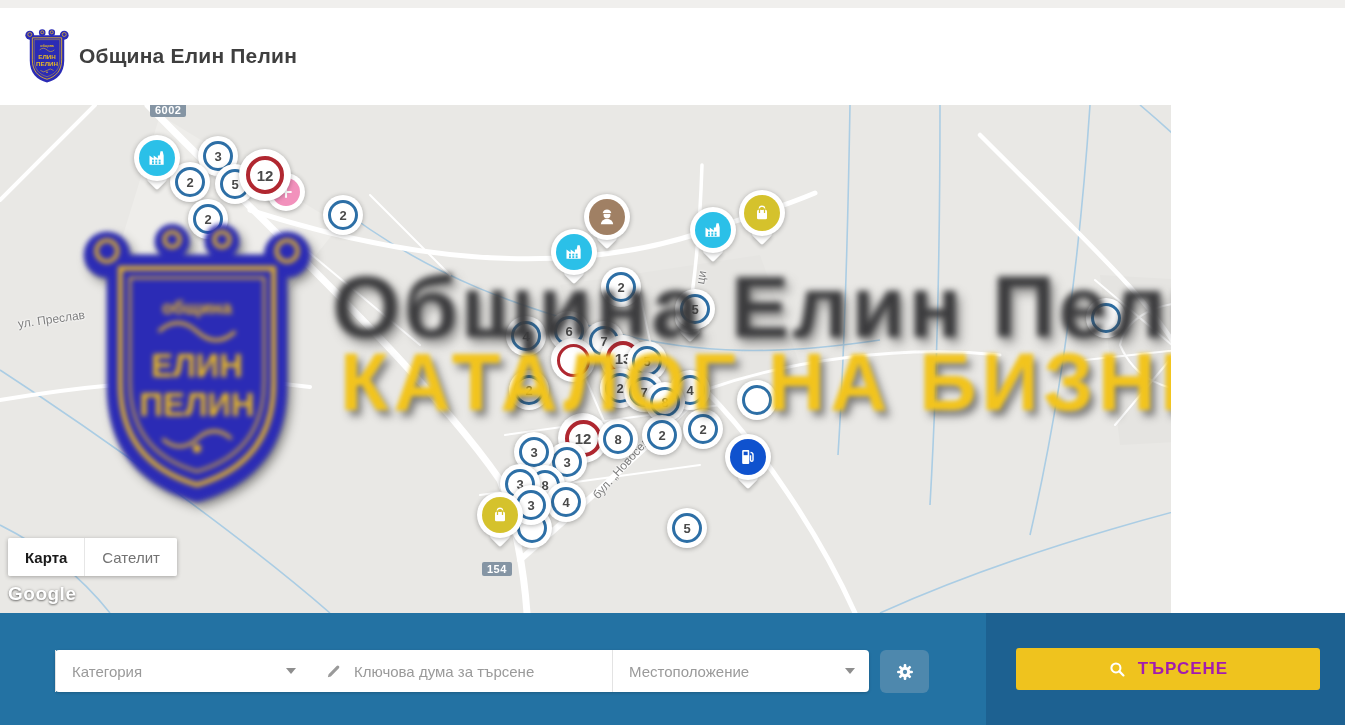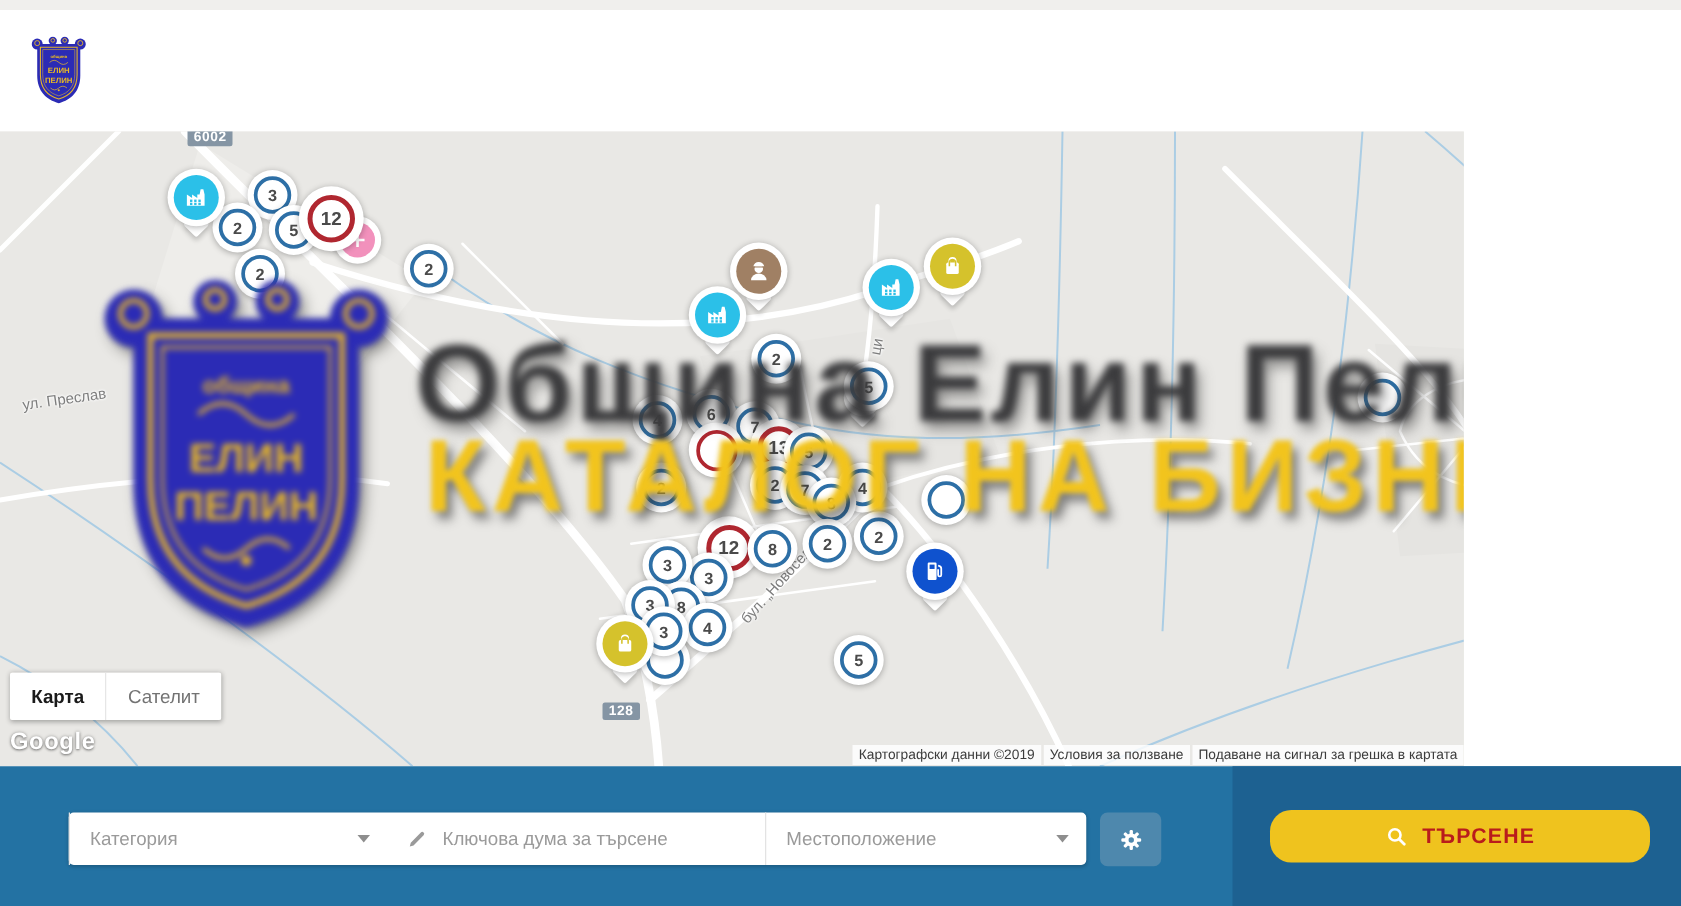--- a/index.html
+++ b/index.html
@@ -77,22 +77,22 @@
   .field-location{width:257px;border-left:1px solid #e3e3e3;}
   .field input{border:none;outline:none;flex:1;font-size:15px;font-family:"Liberation Sans",sans-serif;color:#444;}
   .field input::placeholder{color:#9a9a9a;}
   .ddtext{font-size:15px;color:#9a9a9a;}
   .caret{width:0;height:0;border-left:5px solid transparent;border-right:5px solid transparent;
          border-top:6px solid #8e8e8e;}
   .gearbtn{position:absolute;left:880px;top:37px;width:49px;height:43px;background:#4e88ad;border:none;
            border-radius:6px;display:flex;align-items:center;justify-content:center;cursor:pointer;}
   .rightpanel{position:absolute;left:986px;top:0;width:359px;height:112px;background:#1d6191;}
   .searchbtn{position:absolute;left:30px;top:35px;width:304px;height:42px;background:#efc31e;border:none;
-             border-radius:17px;display:flex;align-items:center;justify-content:center;gap:11px;cursor:pointer;
-             color:#b91c1c;font-family:"Liberation Sans",sans-serif;font-size:17px;font-weight:bold;letter-spacing:1px;}
+             border-radius:3px;display:flex;align-items:center;justify-content:center;gap:11px;cursor:pointer;
+             color:#a21caf;font-family:"Liberation Sans",sans-serif;font-size:17px;font-weight:bold;letter-spacing:1px;}
 
   .crest-text{font-weight:bold;fill:#e8b824;font-family:"Liberation Sans",sans-serif;}
 </style>
 </head>
 <body>
 
 <div class="page">
   <div class="topstrip"></div>
 
   <header>
@@ -110,20 +110,21 @@
         <path d="M20,24 H100 V84 C100,114 84,130 60,137 C36,130 20,114 20,84 Z" fill="none" stroke="#e3b32c" stroke-width="2.4"></path>
         <path d="M25,29 H95 V83 C95,110 81,124 60,130 C39,124 25,110 25,83 Z" fill="none" stroke="#e3b32c" stroke-width="1.2"></path>
         <text x="60" y="48" text-anchor="middle" font-size="9.5" class="crest-text">община</text>
         <path d="M40,57 q10,-9 20,0 q10,9 20,0" stroke="#e3b32c" stroke-width="1.6" fill="none"></path>
         <text x="60" y="81" text-anchor="middle" font-size="17" class="crest-text">ЕЛИН</text>
         <text x="60" y="101" text-anchor="middle" font-size="17" class="crest-text">ПЕЛИН</text>
         <path d="M42,113 q9,8 18,0 q9,-8 18,0" stroke="#e3b32c" stroke-width="1.6" fill="none"></path>
         <circle cx="60" cy="118" r="2.2" fill="#e3b32c"></circle>
       </svg>
       <div class="brand-text">
+        <div class="brand-title">Община Елин Пелин</div>
       </div>
     </div>
   </header>
 
   <div class="map">
     <svg class="roads" width="1345" height="508" viewBox="0 0 1345 508">
       <rect x="0" y="0" width="1345" height="508" fill="#e9e8e5"></rect>
       <path d="M160,10 L340,120 260,220 120,140 Z" fill="#eeedea"></path>
       <path d="M560,180 L760,150 800,260 600,300 Z" fill="#e6e5e2"></path>
       <path d="M1100,170 L1280,180 1300,330 1120,340 Z" fill="#e5e4e1"></path>
@@ -149,21 +150,21 @@
         <path d="M980,30 C1080,130 1150,195 1178,245" stroke-width="4.5"></path>
         <path d="M1178,245 C1215,295 1285,360 1345,400" stroke-width="4.5"></path>
         <path d="M1178,245 L1095,175 M1178,245 L1250,160 M1178,245 L1280,240 M1178,245 L1230,330 M1178,245 L1115,320 M1178,245 L1085,255" stroke-width="2"></path>
         <path d="M1120,240 C1130,190 1230,180 1245,235 C1255,290 1150,310 1120,240 Z" stroke-width="2"></path>
         <path d="M505,330 L720,300 M560,215 L610,330 M640,190 L668,320 M480,390 L700,360 M300,140 L420,240 M370,90 L450,170" stroke-width="2"></path>
       </g>
     </svg>
 
     <div id="roadlabels">
         <div class="roadchip" style="left: 150px; top: -2px;">6002</div>
-        <div class="roadchip" style="left: 482px; top: 457px;">128</div>
+        <div class="roadchip" style="left: 482px; top: 457px;">154</div>
         <div class="streetlabel" style="left: 18px; top: 212px; transform: rotate(-8deg);">ул. Преслав</div>
         <div class="streetlabel" style="left: 595px; top: 385px; transform: rotate(-48deg);">бул. „Новосел</div>
         <div class="streetlabel" style="left: 700px; top: 172px; transform: rotate(-80deg);">ци</div>
       </div>
     <div id="markers">
         <div class="pin" style="left: 267px; top: 68px; width: 38px; height: 38px;">
           <div class="disc" style="background: rgb(242, 145, 188);">
             <svg width="18" height="18" viewBox="0 0 24 24">
               <path d="M10.6 4.5 h2.8 v6.1 h6.1 v2.8 h-6.1 v6.1 h-2.8 v-6.1 H4.5 v-2.8 h6.1 z" fill="#fff"></path>
             </svg>
@@ -395,25 +396,20 @@
       <div class="wm2">КАТАЛОГ НА БИЗНЕСА</div>
     </div>
 
     <div class="maptype">
       <button class="active">Карта</button>
       <button class="inactive">Сателит</button>
     </div>
 
     <div class="googlelogo">Google</div>
 
-    <div class="attribution">
-      <span>Картографски данни ©2019</span>
-      <span class="link">Условия за ползване</span>
-      <span class="link">Подаване на сигнал за грешка в картата</span>
-    </div>
 
     <div class="ctrl ctrl-lock">
       <svg width="18" height="18" viewBox="0 0 24 24">
         <path d="M8.5 11 V8 a3.5 3.5 0 0 1 7 0 v3" fill="none" stroke="#5f6368" stroke-width="2"></path>
         <rect x="6" y="10.5" width="12" height="9" rx="1.3" fill="#5f6368"></rect>
       </svg>
     </div>
 
     <div class="ctrl ctrl-peg">
       <svg width="24" height="28" viewBox="0 0 24 28">

